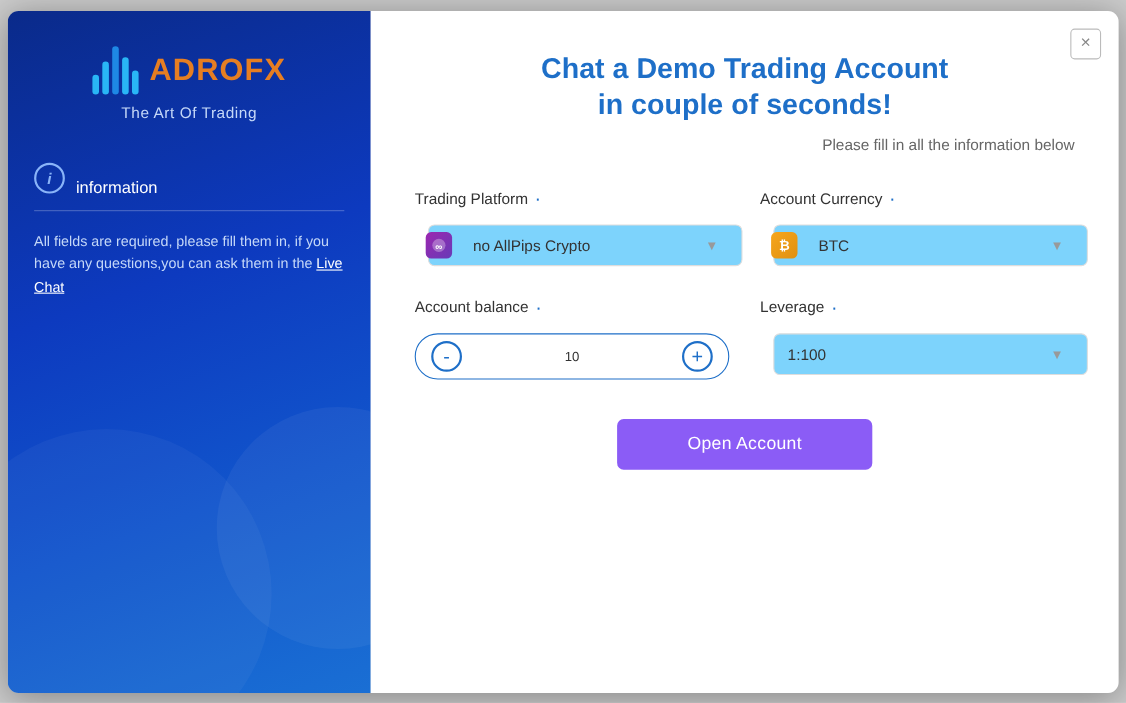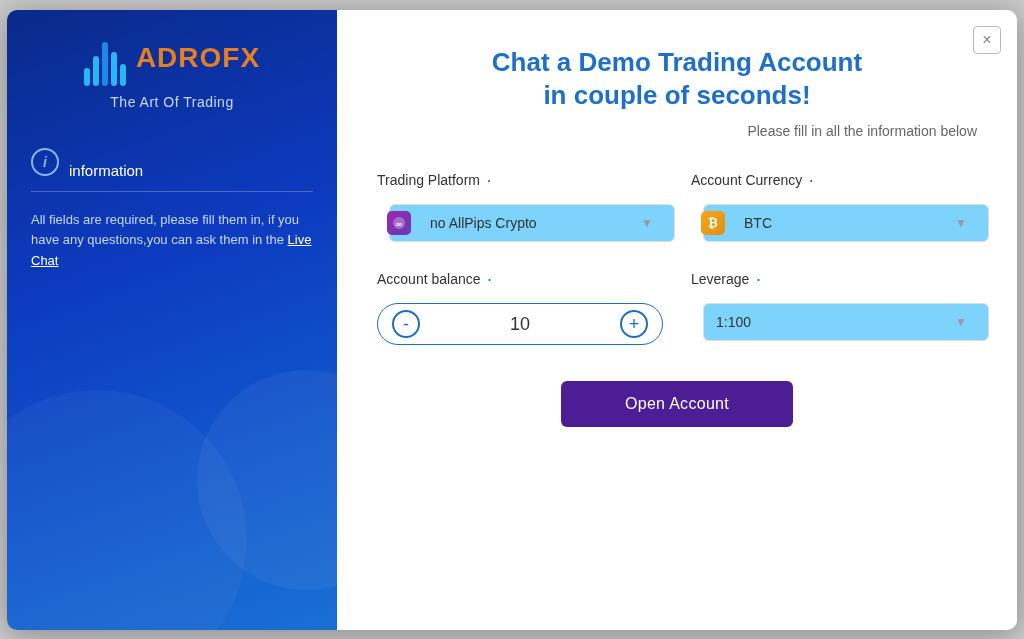--- a/index.html
+++ b/index.html
@@ -50,21 +50,21 @@
       bottom: 40px;
       right: -80px;
       width: 220px;
       height: 220px;
       border-radius: 50%;
       background: rgba(255,255,255,0.05);
       pointer-events: none;
     }
     .logo-area {
       display: flex;
-      align-items: flex-start;
+      align-items: center;
       gap: 10px;
       margin-bottom: 8px;
     }
     .logo-bars {
       display: flex;
       align-items: flex-end;
       gap: 3px;
       height: 44px;
     }
     .bar {
@@ -279,28 +279,28 @@
       display: flex;
       align-items: center;
       justify-content: center;
       cursor: pointer;
       line-height: 1;
       flex-shrink: 0;
     }
     .balance-value {
       flex: 1;
       text-align: center;
-      font-size: 18px;
+      font-size: 12px;
       color: #333;
       font-weight: 500;
     }
     .open-btn {
       display: block;
       margin: 8px auto 0 auto;
-      background: #4c1d95;
+      background: #8b5cf6;
       color: #fff;
       border: none;
       border-radius: 6px;
       padding: 14px 64px;
       font-size: 16px;
       cursor: pointer;
       font-weight: 500;
       letter-spacing: 0.3px;
     }
   </style>

